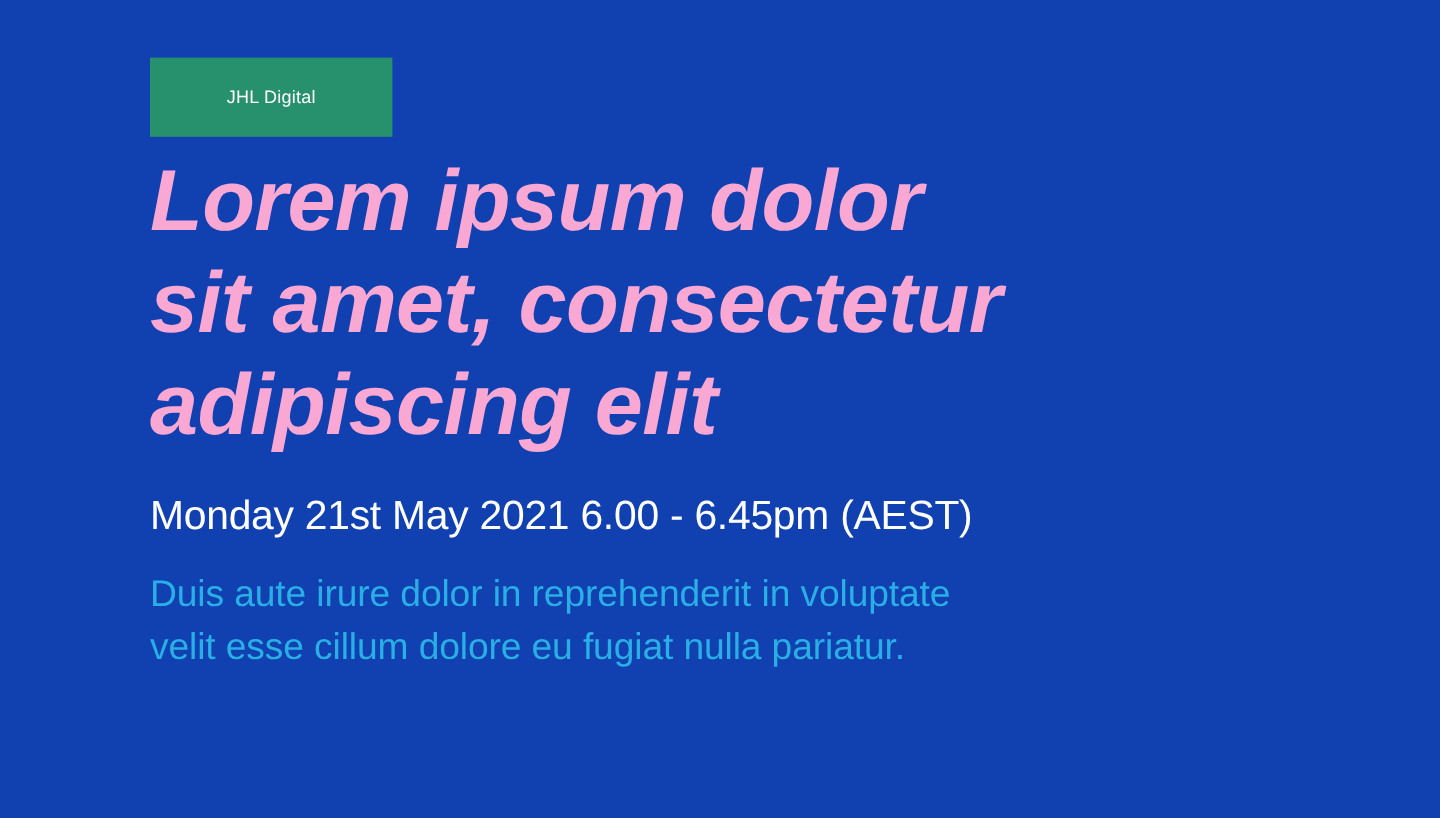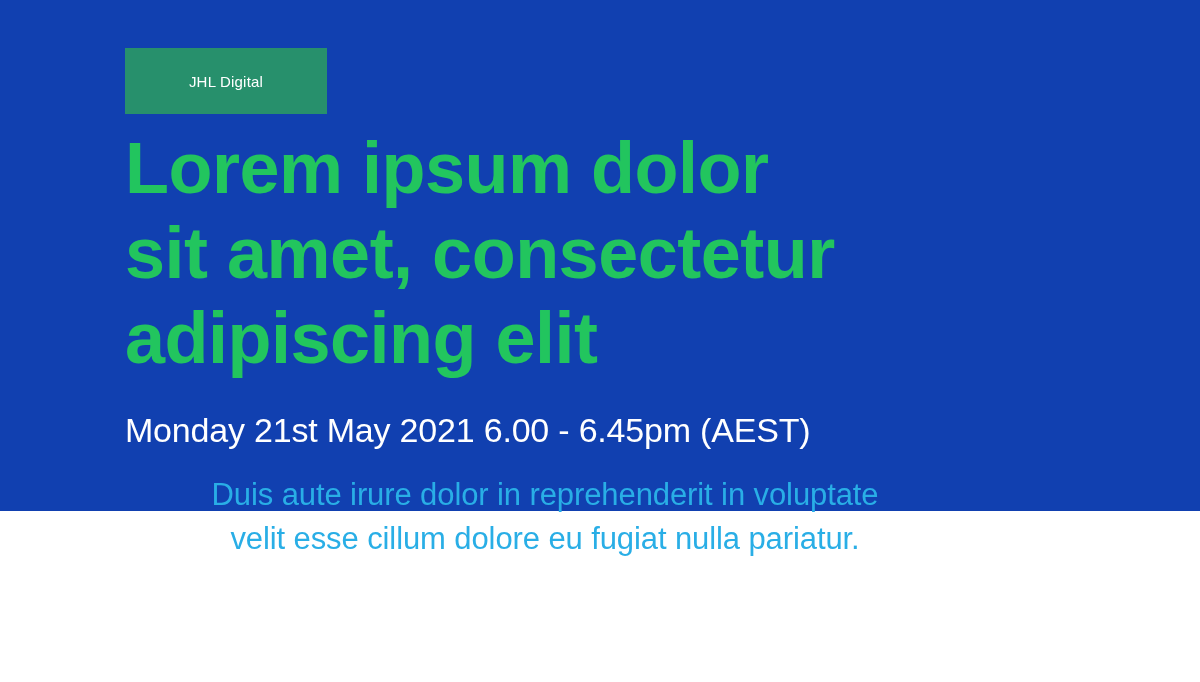--- a/index.html
+++ b/index.html
@@ -9,21 +9,21 @@
   body {
     width: 1200px;
     height: 682px;
     overflow: hidden;
     font-family: "Liberation Sans", sans-serif;
     -webkit-font-smoothing: antialiased;
   }
   #slide {
     position: relative;
     width: 1200px;
-    height: 511px;
+    height: 682px;
     background: #1140B0;
     box-sizing: border-box;
   }
   #logo-badge {
     position: absolute;
     left: 125px;
     top: 48px;
     width: 202px;
     height: 66px;
     background: #27906C;
@@ -40,27 +40,28 @@
     white-space: nowrap;
   }
   #content {
     position: absolute;
     left: 125px;
     top: 126px;
     width: 1000px;
   }
   #headline {
     margin: 0;
-    color: #22c55e;
+    color: #f9a8d4;
     font-size: 72px;
     font-weight: 700;
     line-height: 85px;
     letter-spacing: -0.5px;
     white-space: pre-line;
     max-width: 830px;
+    font-style: italic;
   }
   #event-datetime {
     margin: 0;
     padding-top: 28px;
     color: #FFFFFF;
     font-size: 34px;
     font-weight: 400;
     line-height: 42px;
     letter-spacing: -0.2px;
     white-space: nowrap;
@@ -68,21 +69,20 @@
   #description {
     margin: 0;
     padding-top: 22px;
     color: #29AEE6;
     font-size: 31px;
     font-weight: 400;
     line-height: 44px;
     letter-spacing: -0.1px;
     white-space: pre-line;
     max-width: 840px;
-    text-align: center;
   }
   #footnote {
     margin: 0;
     padding-top: 27px;
     color: #FFFFFF;
     font-size: 20px;
     font-weight: 400;
     line-height: 26px;
     letter-spacing: 0.1px;
     white-space: nowrap;

